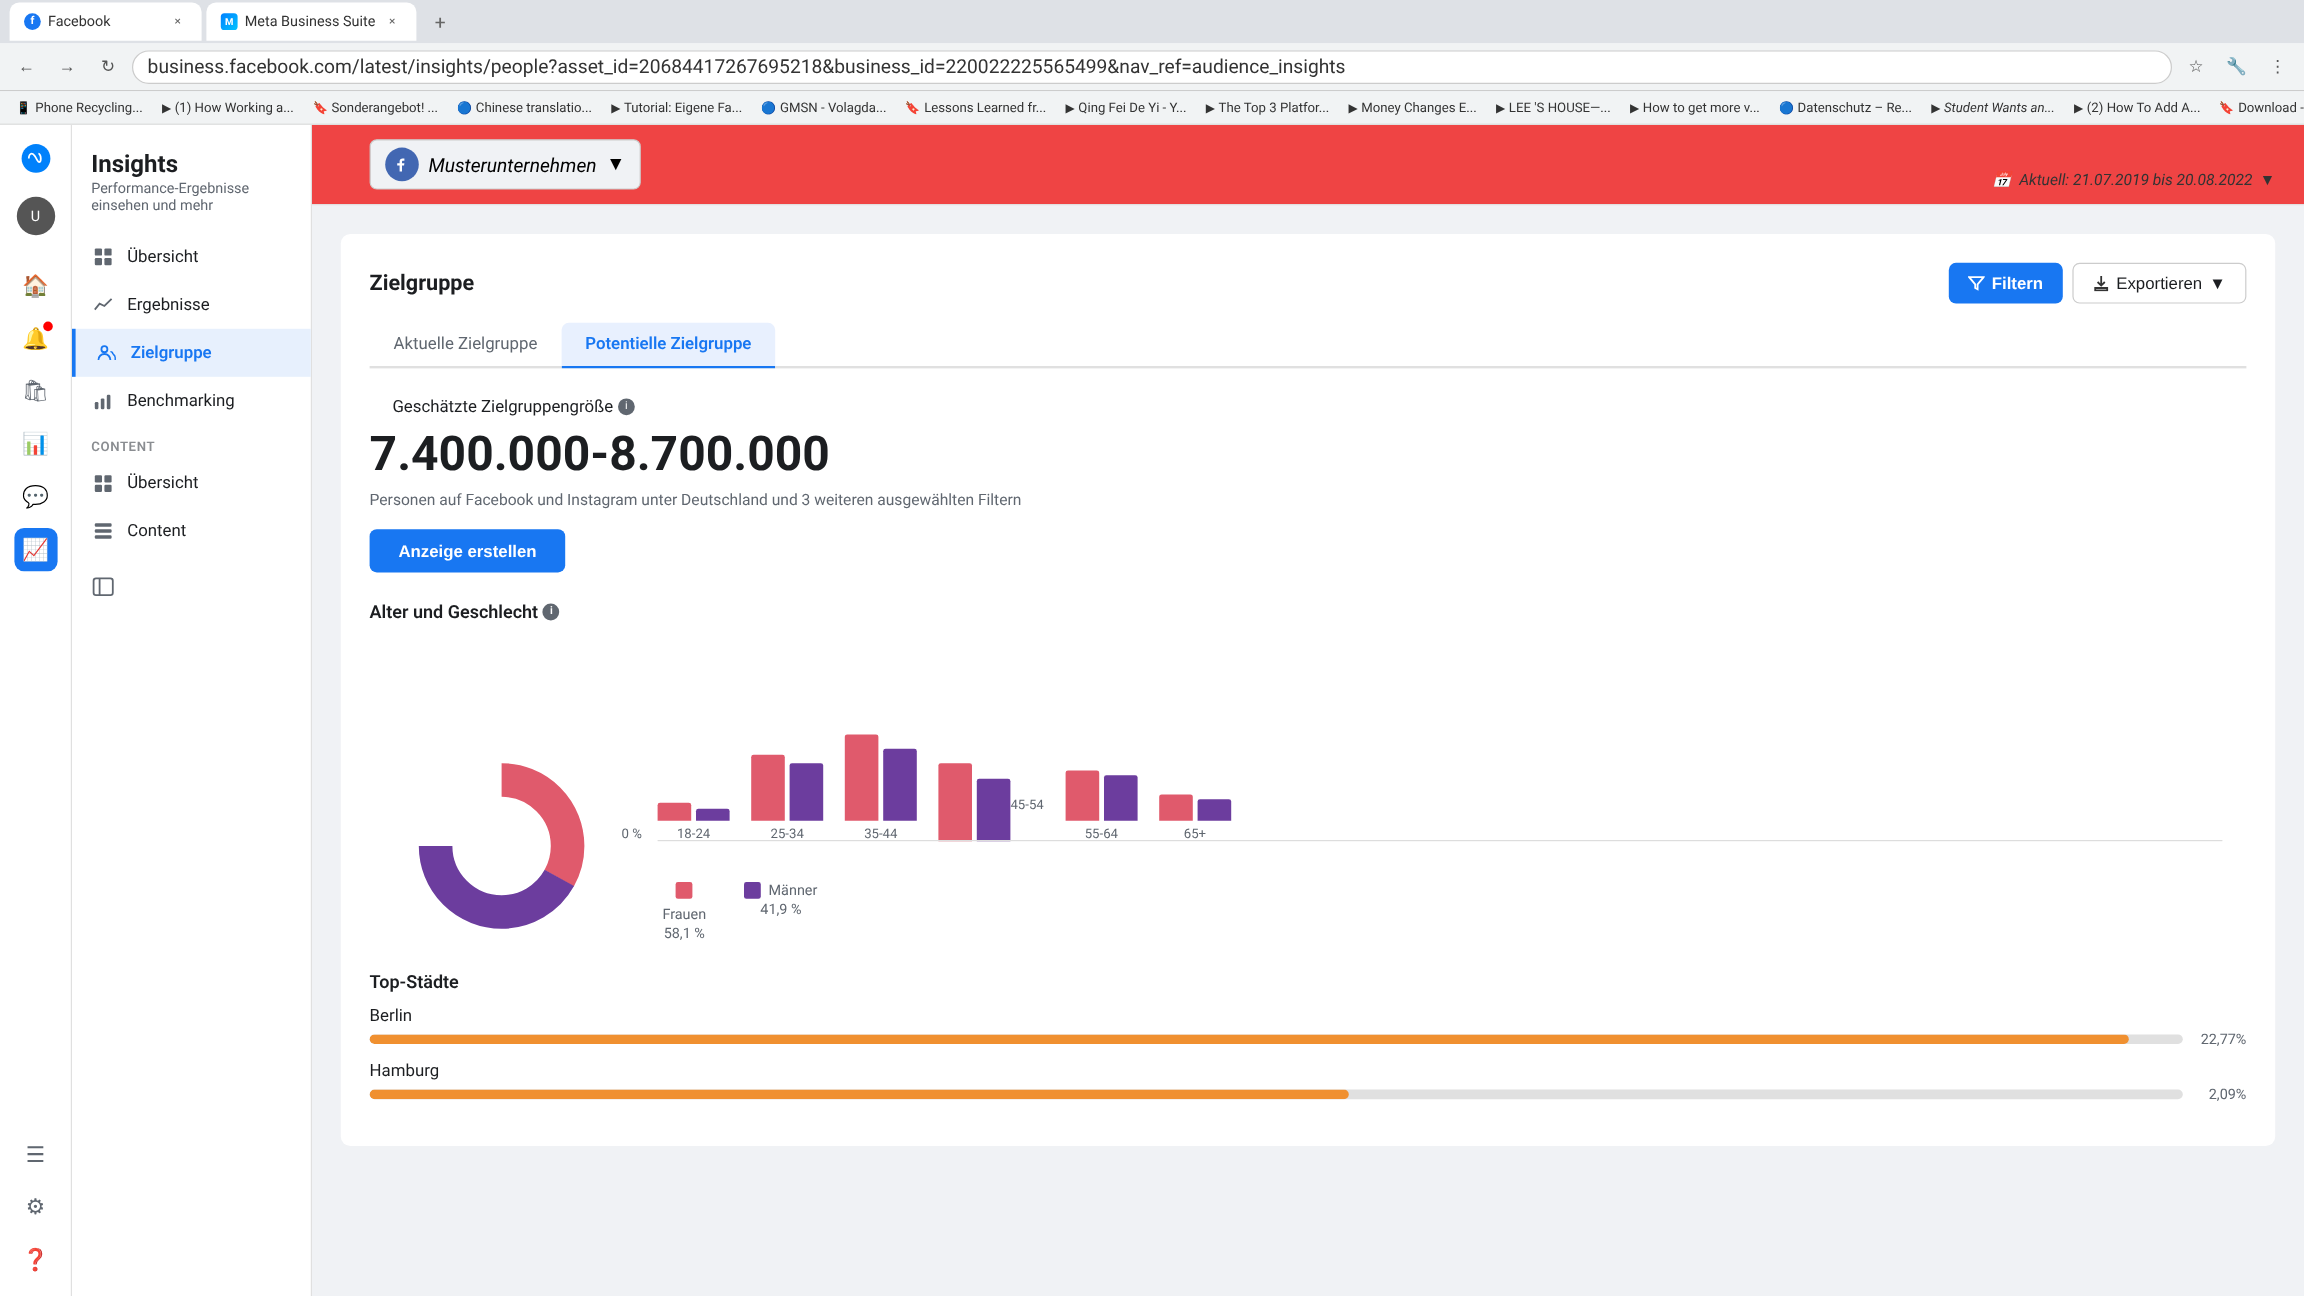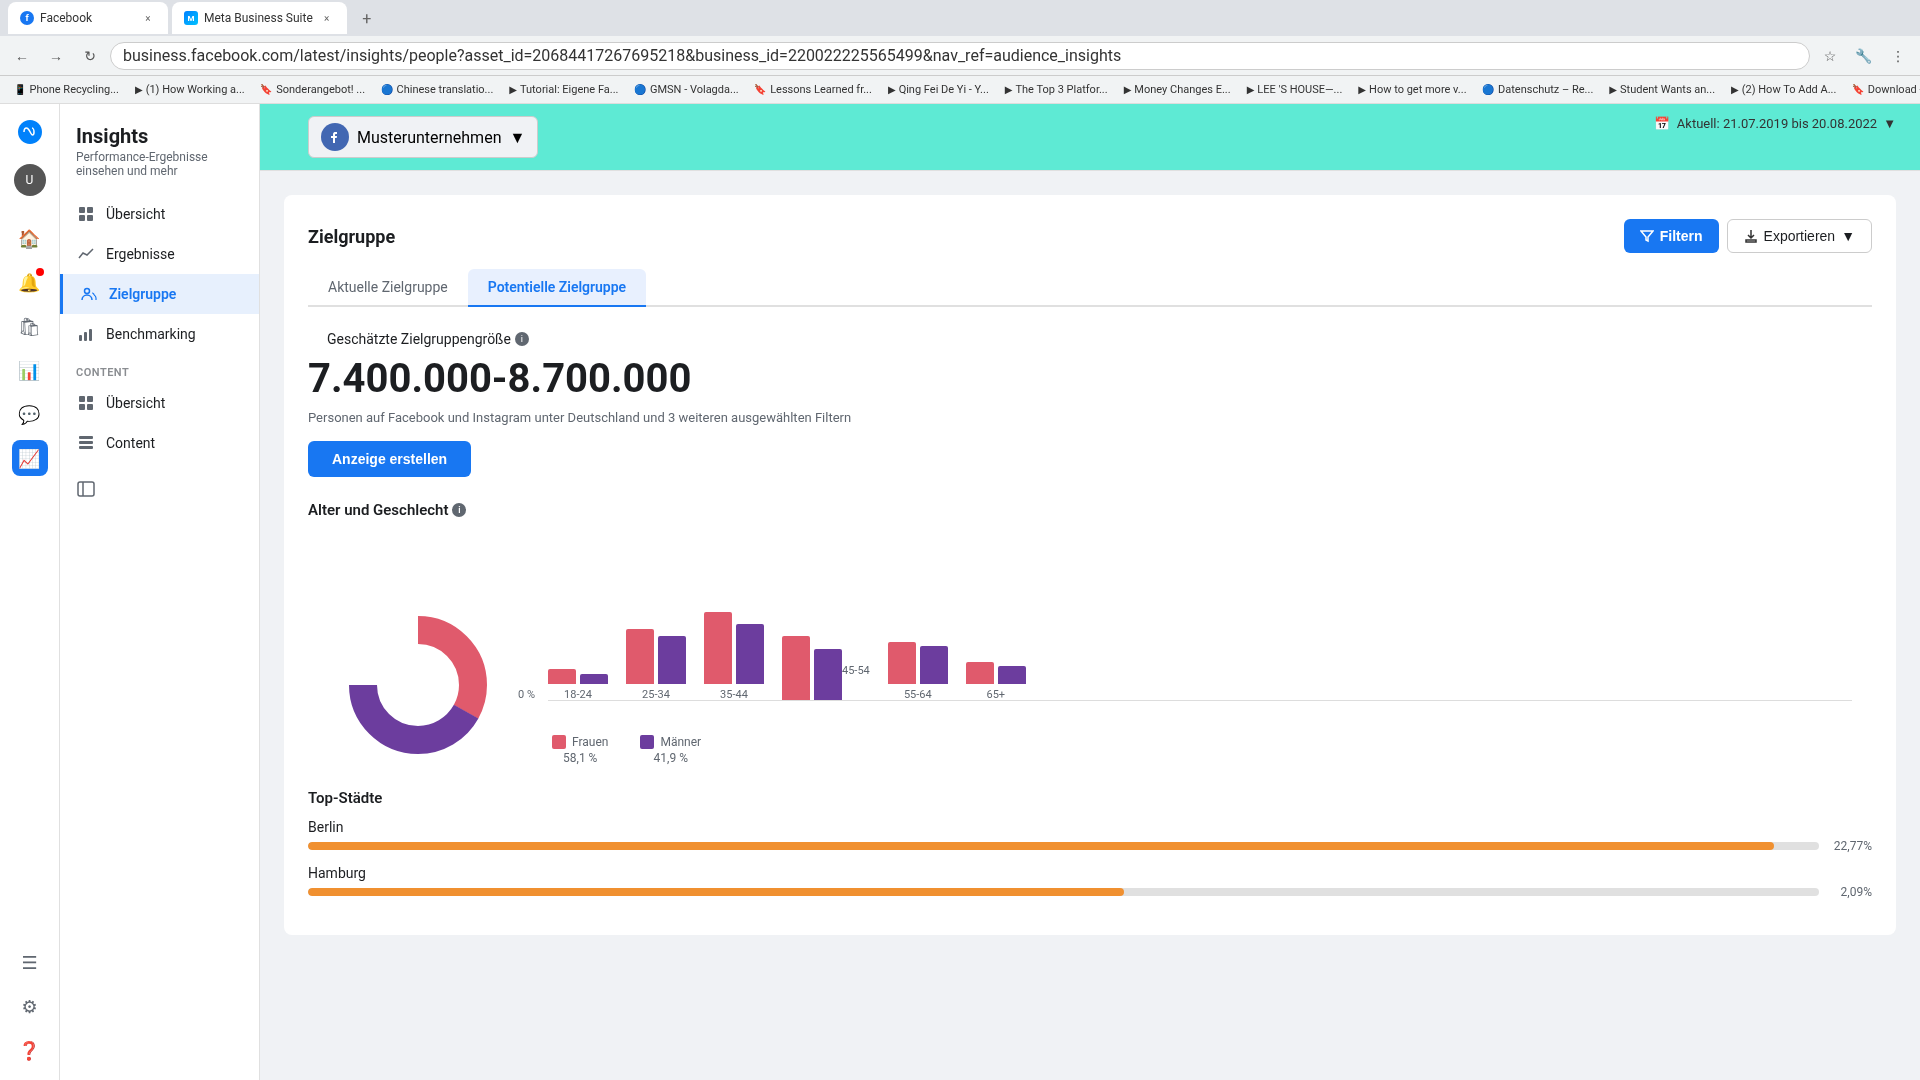--- a/index.html
+++ b/index.html
@@ -38,21 +38,21 @@
     .insights-sub { font-size: 12px; color: #606770; margin-top: 2px; }
     .nav-item { display: flex; align-items: center; gap: 10px; padding: 10px 16px; cursor: pointer; font-size: 14px; color: #1c1e21; border-radius: 0; }
     .nav-item.active { background: #e7f0fd; color: #1877f2; font-weight: 600; border-left: 3px solid #1877f2; }
     .nav-icon { width: 20px; height: 20px; display: flex; align-items: center; justify-content: center; font-size: 14px; }
     .nav-section-label { font-size: 11px; font-weight: 600; color: #8a8d91; text-transform: uppercase; padding: 12px 16px 4px; letter-spacing: 0.5px; }
 
     
     .main-content { flex: 1; display: flex; flex-direction: column; overflow: hidden; }
 
     
-    .top-header { background: #5eead4; border-bottom: 1px solid #e0e0e0; padding: 12px 24px; display: flex; align-items: flex-start; justify-content: space-between; }
+    .top-header { background: #ef4444; border-bottom: 1px solid #e0e0e0; padding: 12px 24px; display: flex; align-items: flex-end; justify-content: space-between; font-style: italic; }
     .business-selector { display: flex; align-items: center; gap: 8px; background: #f0f2f5; border-radius: 6px; padding: 6px 12px; cursor: pointer; border: 1px solid #ccc; }
     .business-avatar { width: 28px; height: 28px; border-radius: 50%; background: #4267B2; display: flex; align-items: center; justify-content: center; color: #fff; font-size: 12px; overflow: hidden; }
     .date-range { display: flex; align-items: center; gap: 6px; font-size: 13px; color: #333; cursor: pointer; }
 
     
     .content-area { flex: 1; overflow-y: auto; padding: 24px; background: #f0f2f5; }
 
     
     .card { background: #fff; border-radius: 8px; padding: 24px; margin-bottom: 16px; }
     .card-header { display: flex; align-items: center; justify-content: space-between; margin-bottom: 16px; }
@@ -166,21 +166,21 @@
   <div class="bookmark">
       <span style="font-size:10px;">▶</span>
       <span style="font-size:11px;">How to get more v...</span>
     </div>
   <div class="bookmark">
       <span style="font-size:10px;">🔵</span>
       <span style="font-size:11px;">Datenschutz – Re...</span>
     </div>
   <div class="bookmark">
       <span style="font-size:10px;">▶</span>
-      <span style="font-size:11px;">Student Wants an...</span>
+      <span style="font-size:11px;font-style:italic;">Student Wants an...</span>
     </div>
   <div class="bookmark">
       <span style="font-size:10px;">▶</span>
       <span style="font-size:11px;">(2) How To Add A...</span>
     </div>
   <div class="bookmark">
       <span style="font-size:10px;">🔖</span>
       <span style="font-size:11px;">Download - Cook...</span>
     </div>
 </div>
@@ -424,21 +424,21 @@
                   <div class="bar frauen" style="height:22px;"></div>
                   <div class="bar maenner" style="height:18px;"></div>
                 </div>
                 <div class="bar-label">65+</div>
               </div>
 
             </div>
 
             <div style="display:flex;gap:32px;margin-top:4px;padding-left:4px;">
               <div style="display:flex;flex-direction:column;align-items:center;gap:2px;">
-                <div style="display:flex;align-items:center;gap:6px;">
+                <div style="display:flex;align-items:center;gap:6px;flex-direction:column;">
                   <div style="width:14px;height:14px;background:#e05a6c;border-radius:2px;"></div>
                   <span style="font-size:12px;color:#606770;">Frauen</span>
                 </div>
                 <span style="font-size:12px;color:#606770;">58,1 %</span>
               </div>
               <div style="display:flex;flex-direction:column;align-items:center;gap:2px;">
                 <div style="display:flex;align-items:center;gap:6px;">
                   <div style="width:14px;height:14px;background:#6c3d9e;border-radius:2px;"></div>
                   <span style="font-size:12px;color:#606770;">Männer</span>
                 </div>

